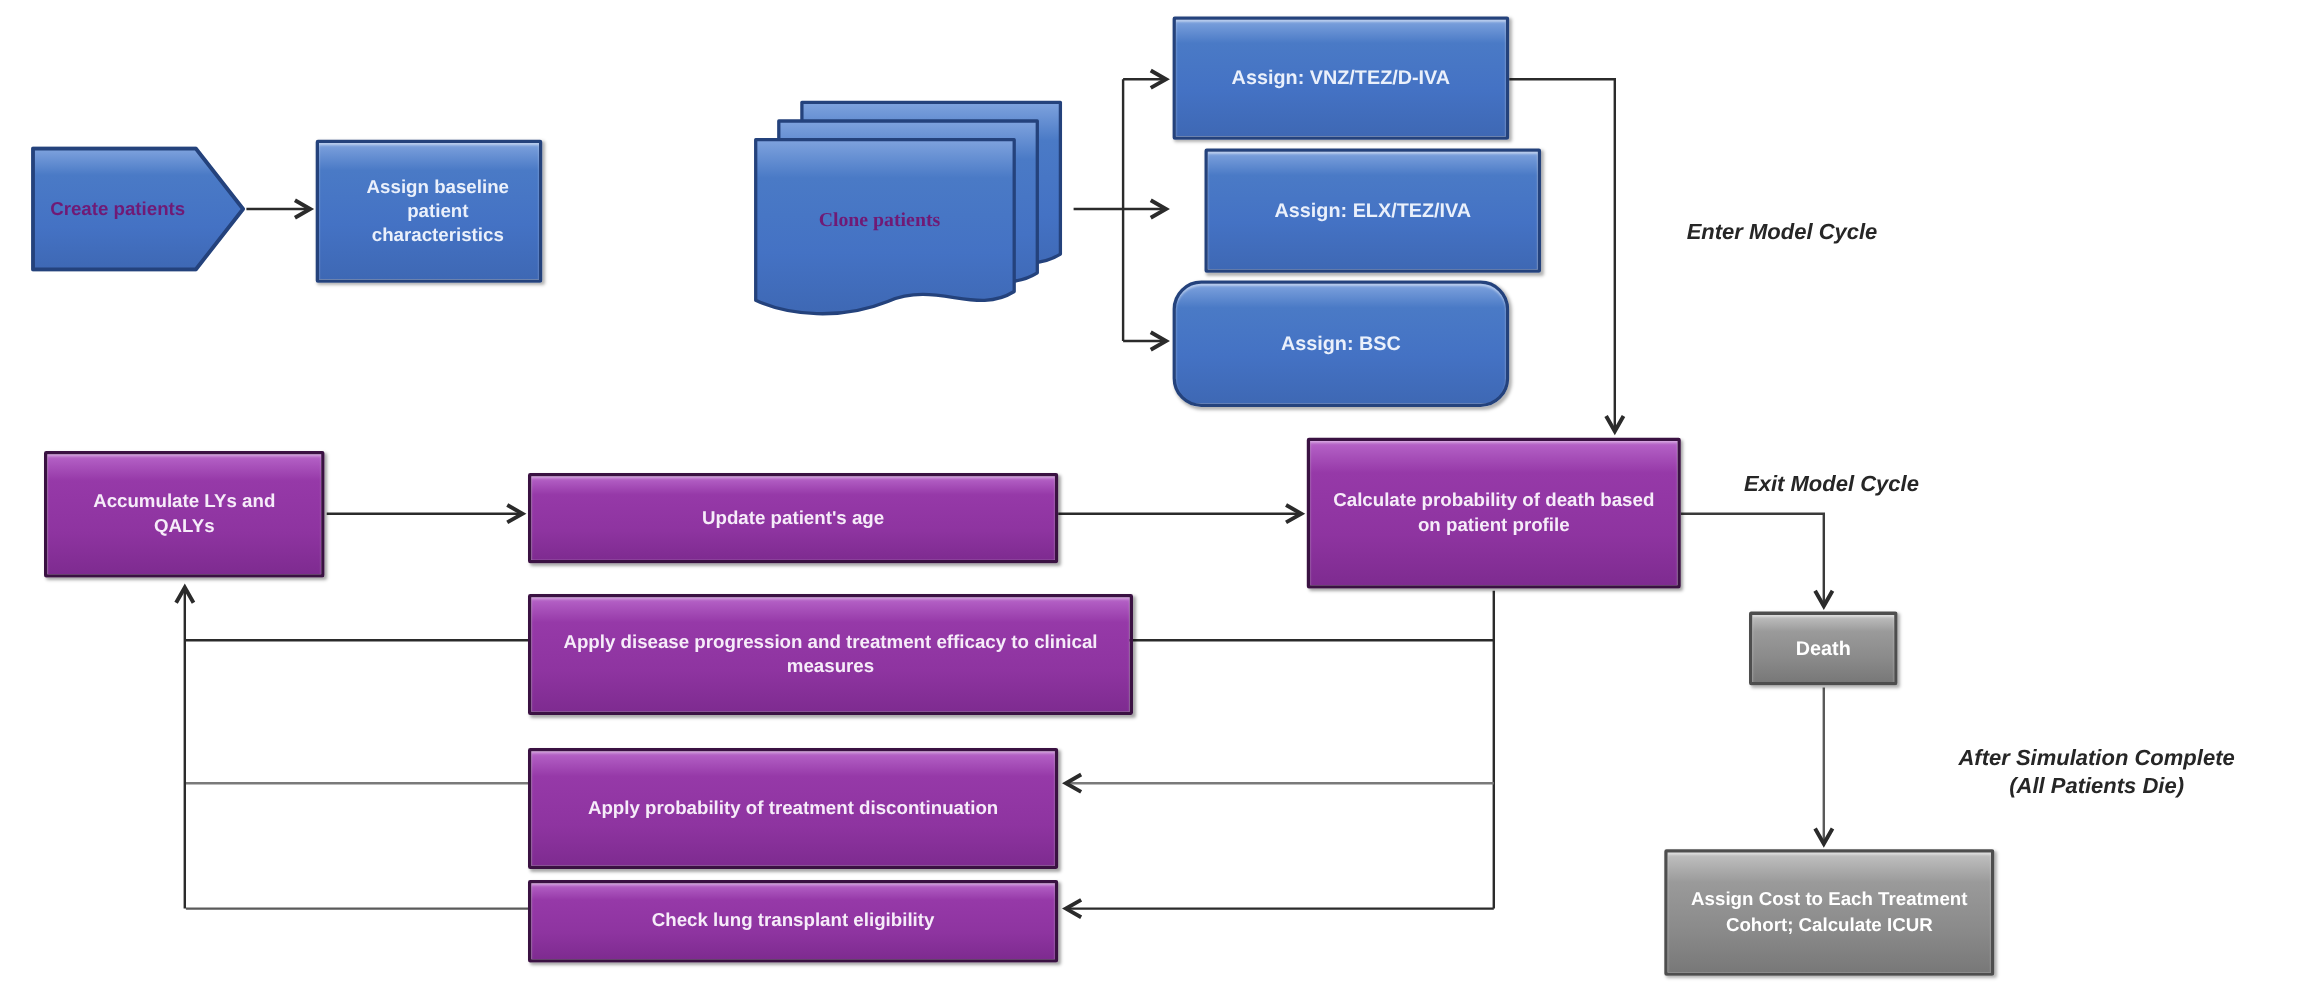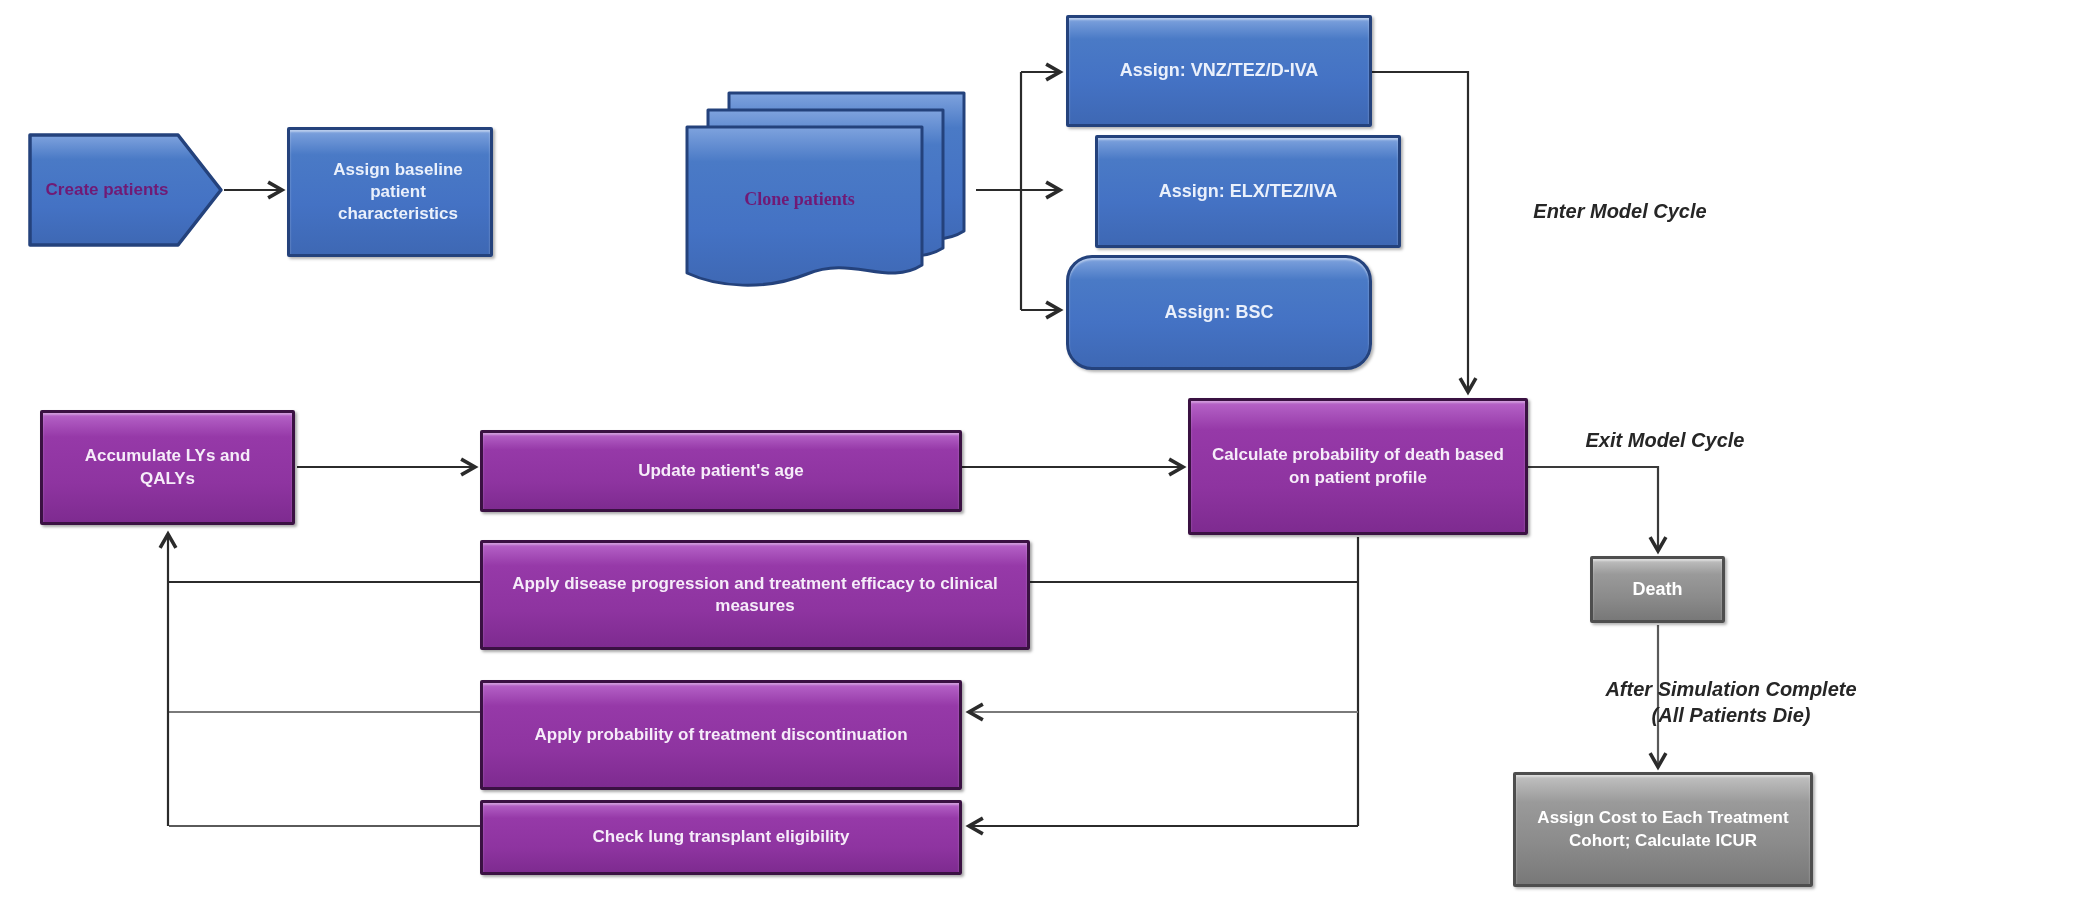--- a/index.html
+++ b/index.html
@@ -111,18 +111,18 @@
   <div class="node purple" style="left:40px;top:410px;width:255px;height:115px;">Accumulate LYs and QALYs</div>
   <div class="node purple" style="left:480px;top:540px;width:550px;height:110px;">Apply disease progression and treatment efficacy to clinical measures</div>
   <div class="node purple" style="left:480px;top:680px;width:482px;height:110px;">Apply probability of treatment discontinuation</div>
   <div class="node purple" style="left:480px;top:800px;width:482px;height:75px;">Check lung transplant eligibility</div>
 
   <div class="node gray" style="left:1590px;top:556px;width:135px;height:67px;font-size:18px;">Death</div>
   <div class="node gray" style="left:1513px;top:772px;width:300px;height:115px;">Assign Cost to Each Treatment Cohort; Calculate ICUR</div>
 
   <div class="annotation" style="left:1480px;top:198px;width:280px;">Enter Model Cycle</div>
   <div class="annotation" style="left:1545px;top:427px;width:240px;">Exit Model Cycle</div>
-  <div class="annotation" style="left:1556px;top:676px;width:350px;">
+  <div class="annotation" style="left:1731px;top:676px;width:350px;">
     <div>After Simulation Complete</div>
     <div>(All Patients Die)</div>
   </div>
 
 </div>
 
 </body></html>

